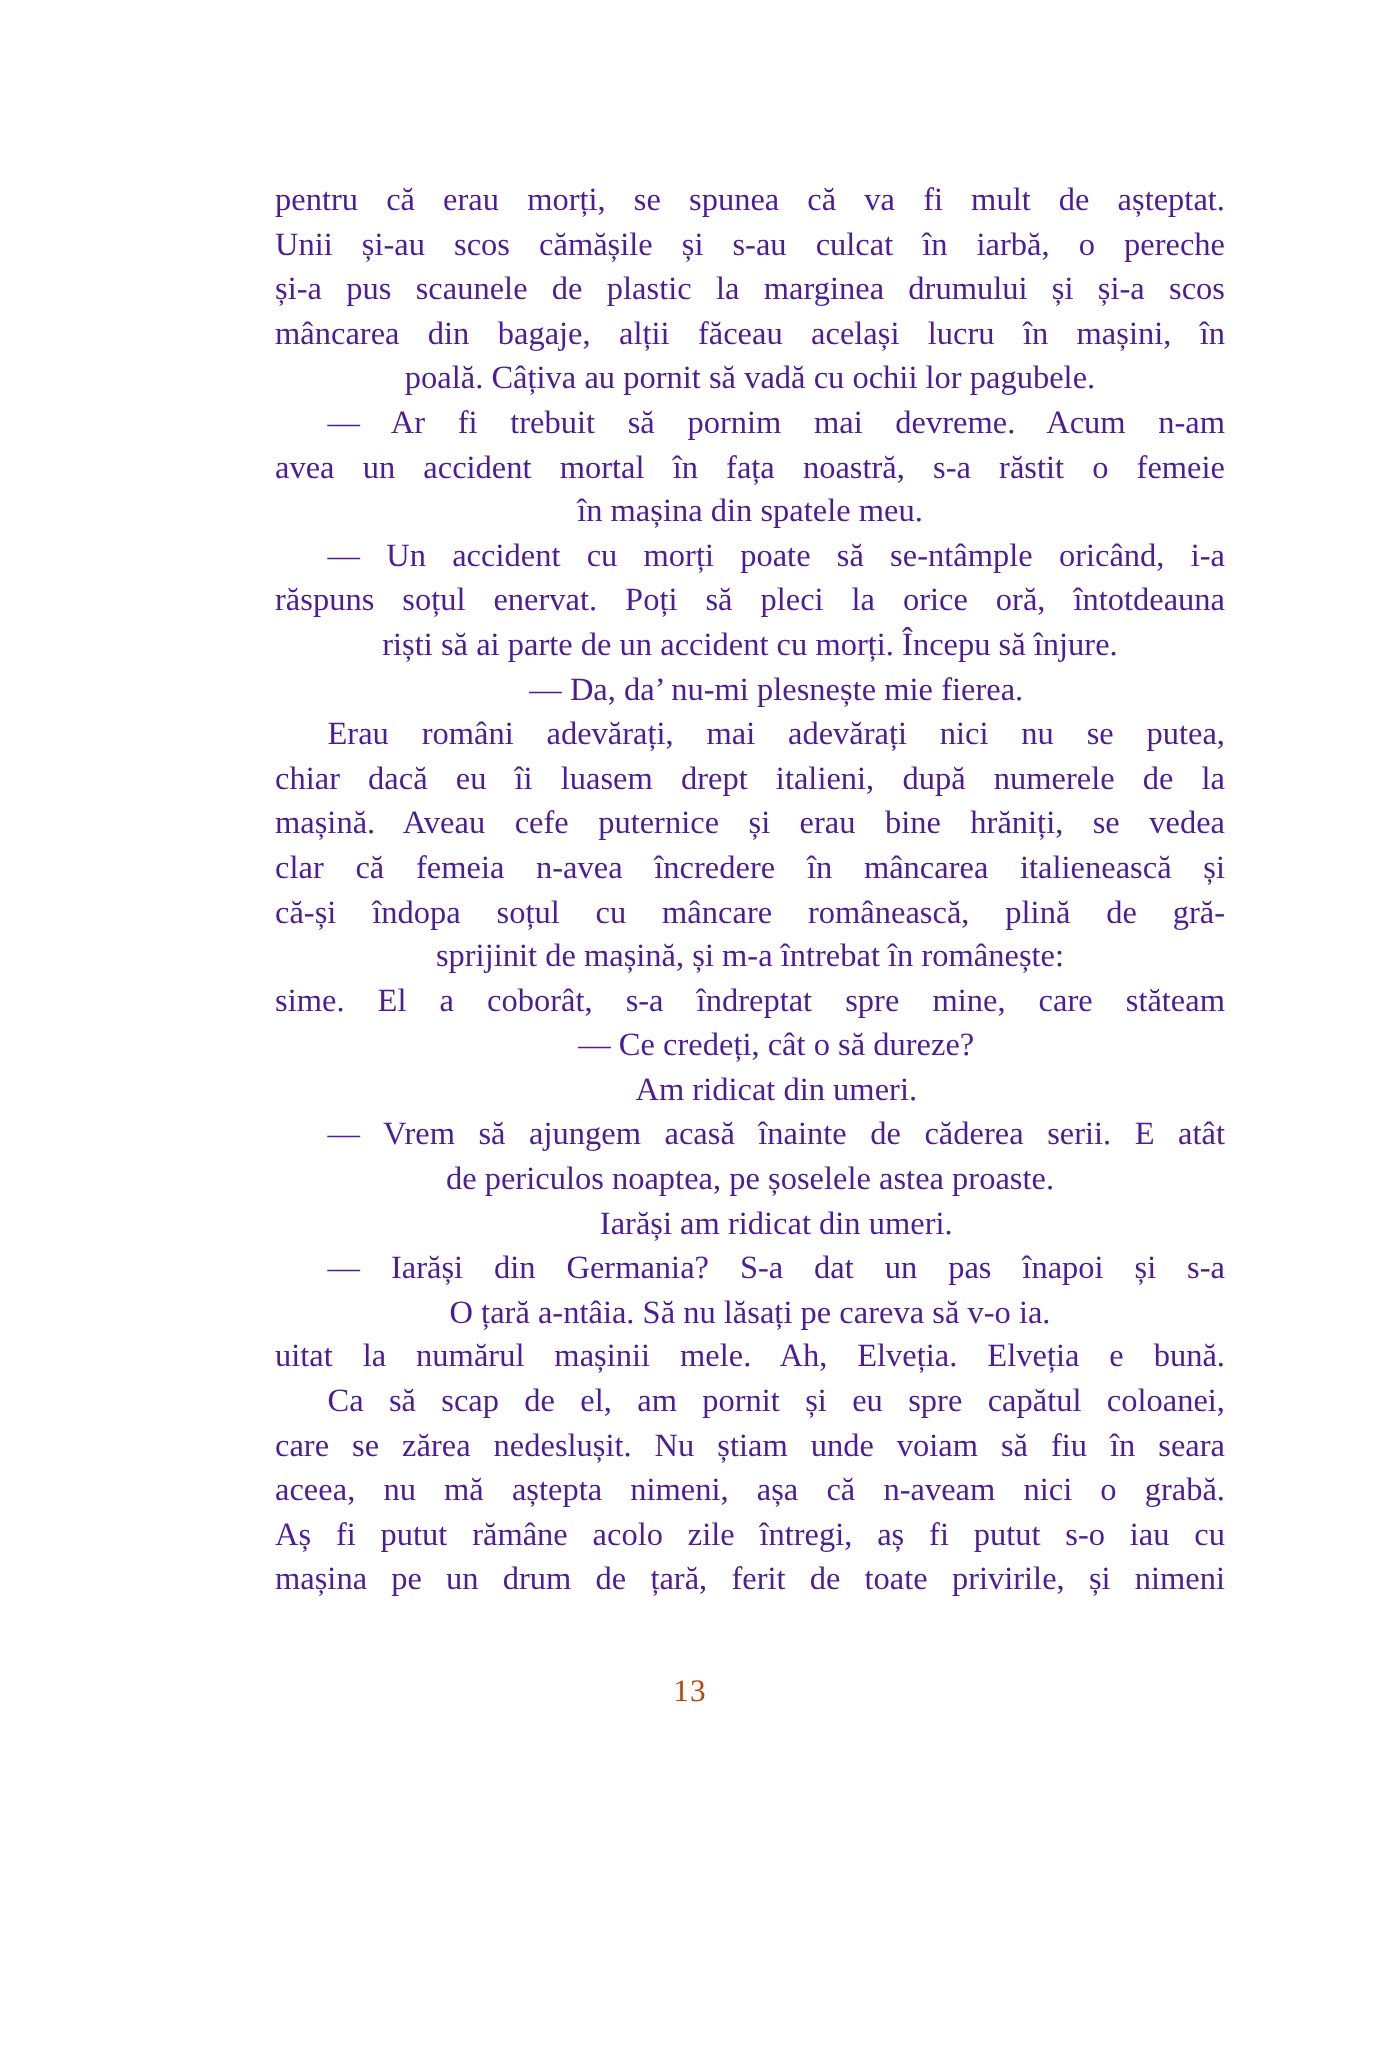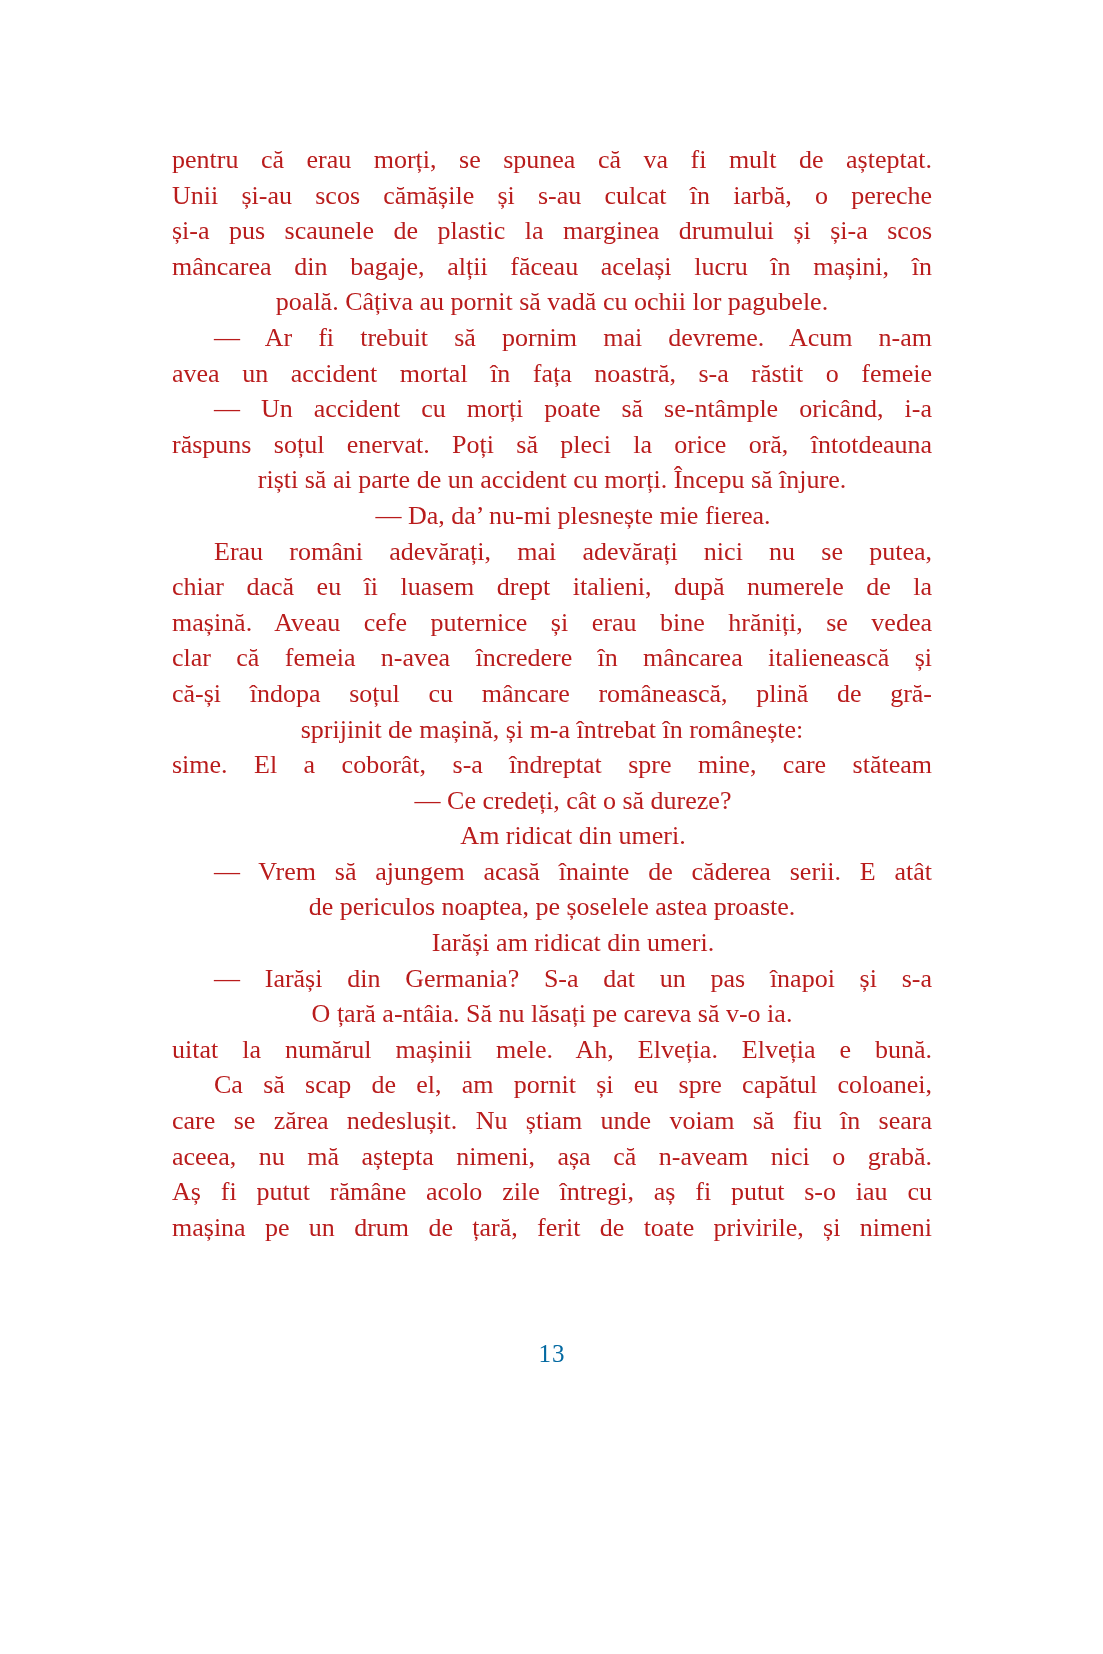--- a/index.html
+++ b/index.html
@@ -43,28 +43,29 @@
     text-align: center;
     color: #1b1b1b;
     font-size: 25px;
     letter-spacing: 1px;
   }
 </style>
 </head>
 <body>
 
 <div class="page" style="background: rgb(255, 255, 255);">
-  <div class="text-block" style="color: #b91c1c;">
+  <div class="text-block" style="color: #4c1d95; margin-left: 48px;">
       <div class="line justify">pentru că erau morți, se spunea că va fi mult de așteptat.</div>
       <div class="line justify">Unii și-au scos cămășile și s-au culcat în iarbă, o pereche</div>
       <div class="line justify">și-a pus scaunele de plastic la marginea drumului și și-a scos</div>
       <div class="line justify">mâncarea din bagaje, alții făceau același lucru în mașini, în</div>
       <div class="line">poală. Câțiva au pornit să vadă cu ochii lor pagubele.</div>
       <div class="line indent justify">— Ar fi trebuit să pornim mai devreme. Acum n-am</div>
       <div class="line justify">avea un accident mortal în fața noastră, s-a răstit o femeie</div>
+      <div class="line">în mașina din spatele meu.</div>
       <div class="line indent justify">— Un accident cu morți poate să se-ntâmple oricând, i-a</div>
       <div class="line justify">răspuns soțul enervat. Poți să pleci la orice oră, întotdeauna</div>
       <div class="line">riști să ai parte de un accident cu morți. Începu să înjure.</div>
       <div class="line indent">— Da, da’ nu-mi plesnește mie fierea.</div>
       <div class="line indent justify">Erau români adevărați, mai adevărați nici nu se putea,</div>
       <div class="line justify">chiar dacă eu îi luasem drept italieni, după numerele de la</div>
       <div class="line justify">mașină. Aveau cefe puternice și erau bine hrăniți, se vedea</div>
       <div class="line justify">clar că femeia n-avea încredere în mâncarea italienească și</div>
       <div class="line justify">că-și îndopa soțul cu mâncare românească, plină de gră-</div>
       <div class="line">sprijinit de mașină, și m-a întrebat în românește:</div>
@@ -76,14 +77,14 @@
       <div class="line indent">Iarăși am ridicat din umeri.</div>
       <div class="line indent justify">— Iarăși din Germania? S-a dat un pas înapoi și s-a</div>
       <div class="line">O țară a-ntâia. Să nu lăsați pe careva să v-o ia.</div>
       <div class="line justify">uitat la numărul mașinii mele. Ah, Elveția. Elveția e bună.</div>
       <div class="line indent justify">Ca să scap de el, am pornit și eu spre capătul coloanei,</div>
       <div class="line justify">care se zărea nedeslușit. Nu știam unde voiam să fiu în seara</div>
       <div class="line justify">aceea, nu mă aștepta nimeni, așa că n-aveam nici o grabă.</div>
       <div class="line justify">Aș fi putut rămâne acolo zile întregi, aș fi putut s-o iau cu</div>
       <div class="line justify">mașina pe un drum de țară, ferit de toate privirile, și nimeni</div>
     </div>
-  <div class="page-number" style="color: #0369a1;">13</div>
+  <div class="page-number" style="color: #c2410c;">13</div>
 </div>
 
 </body></html>

